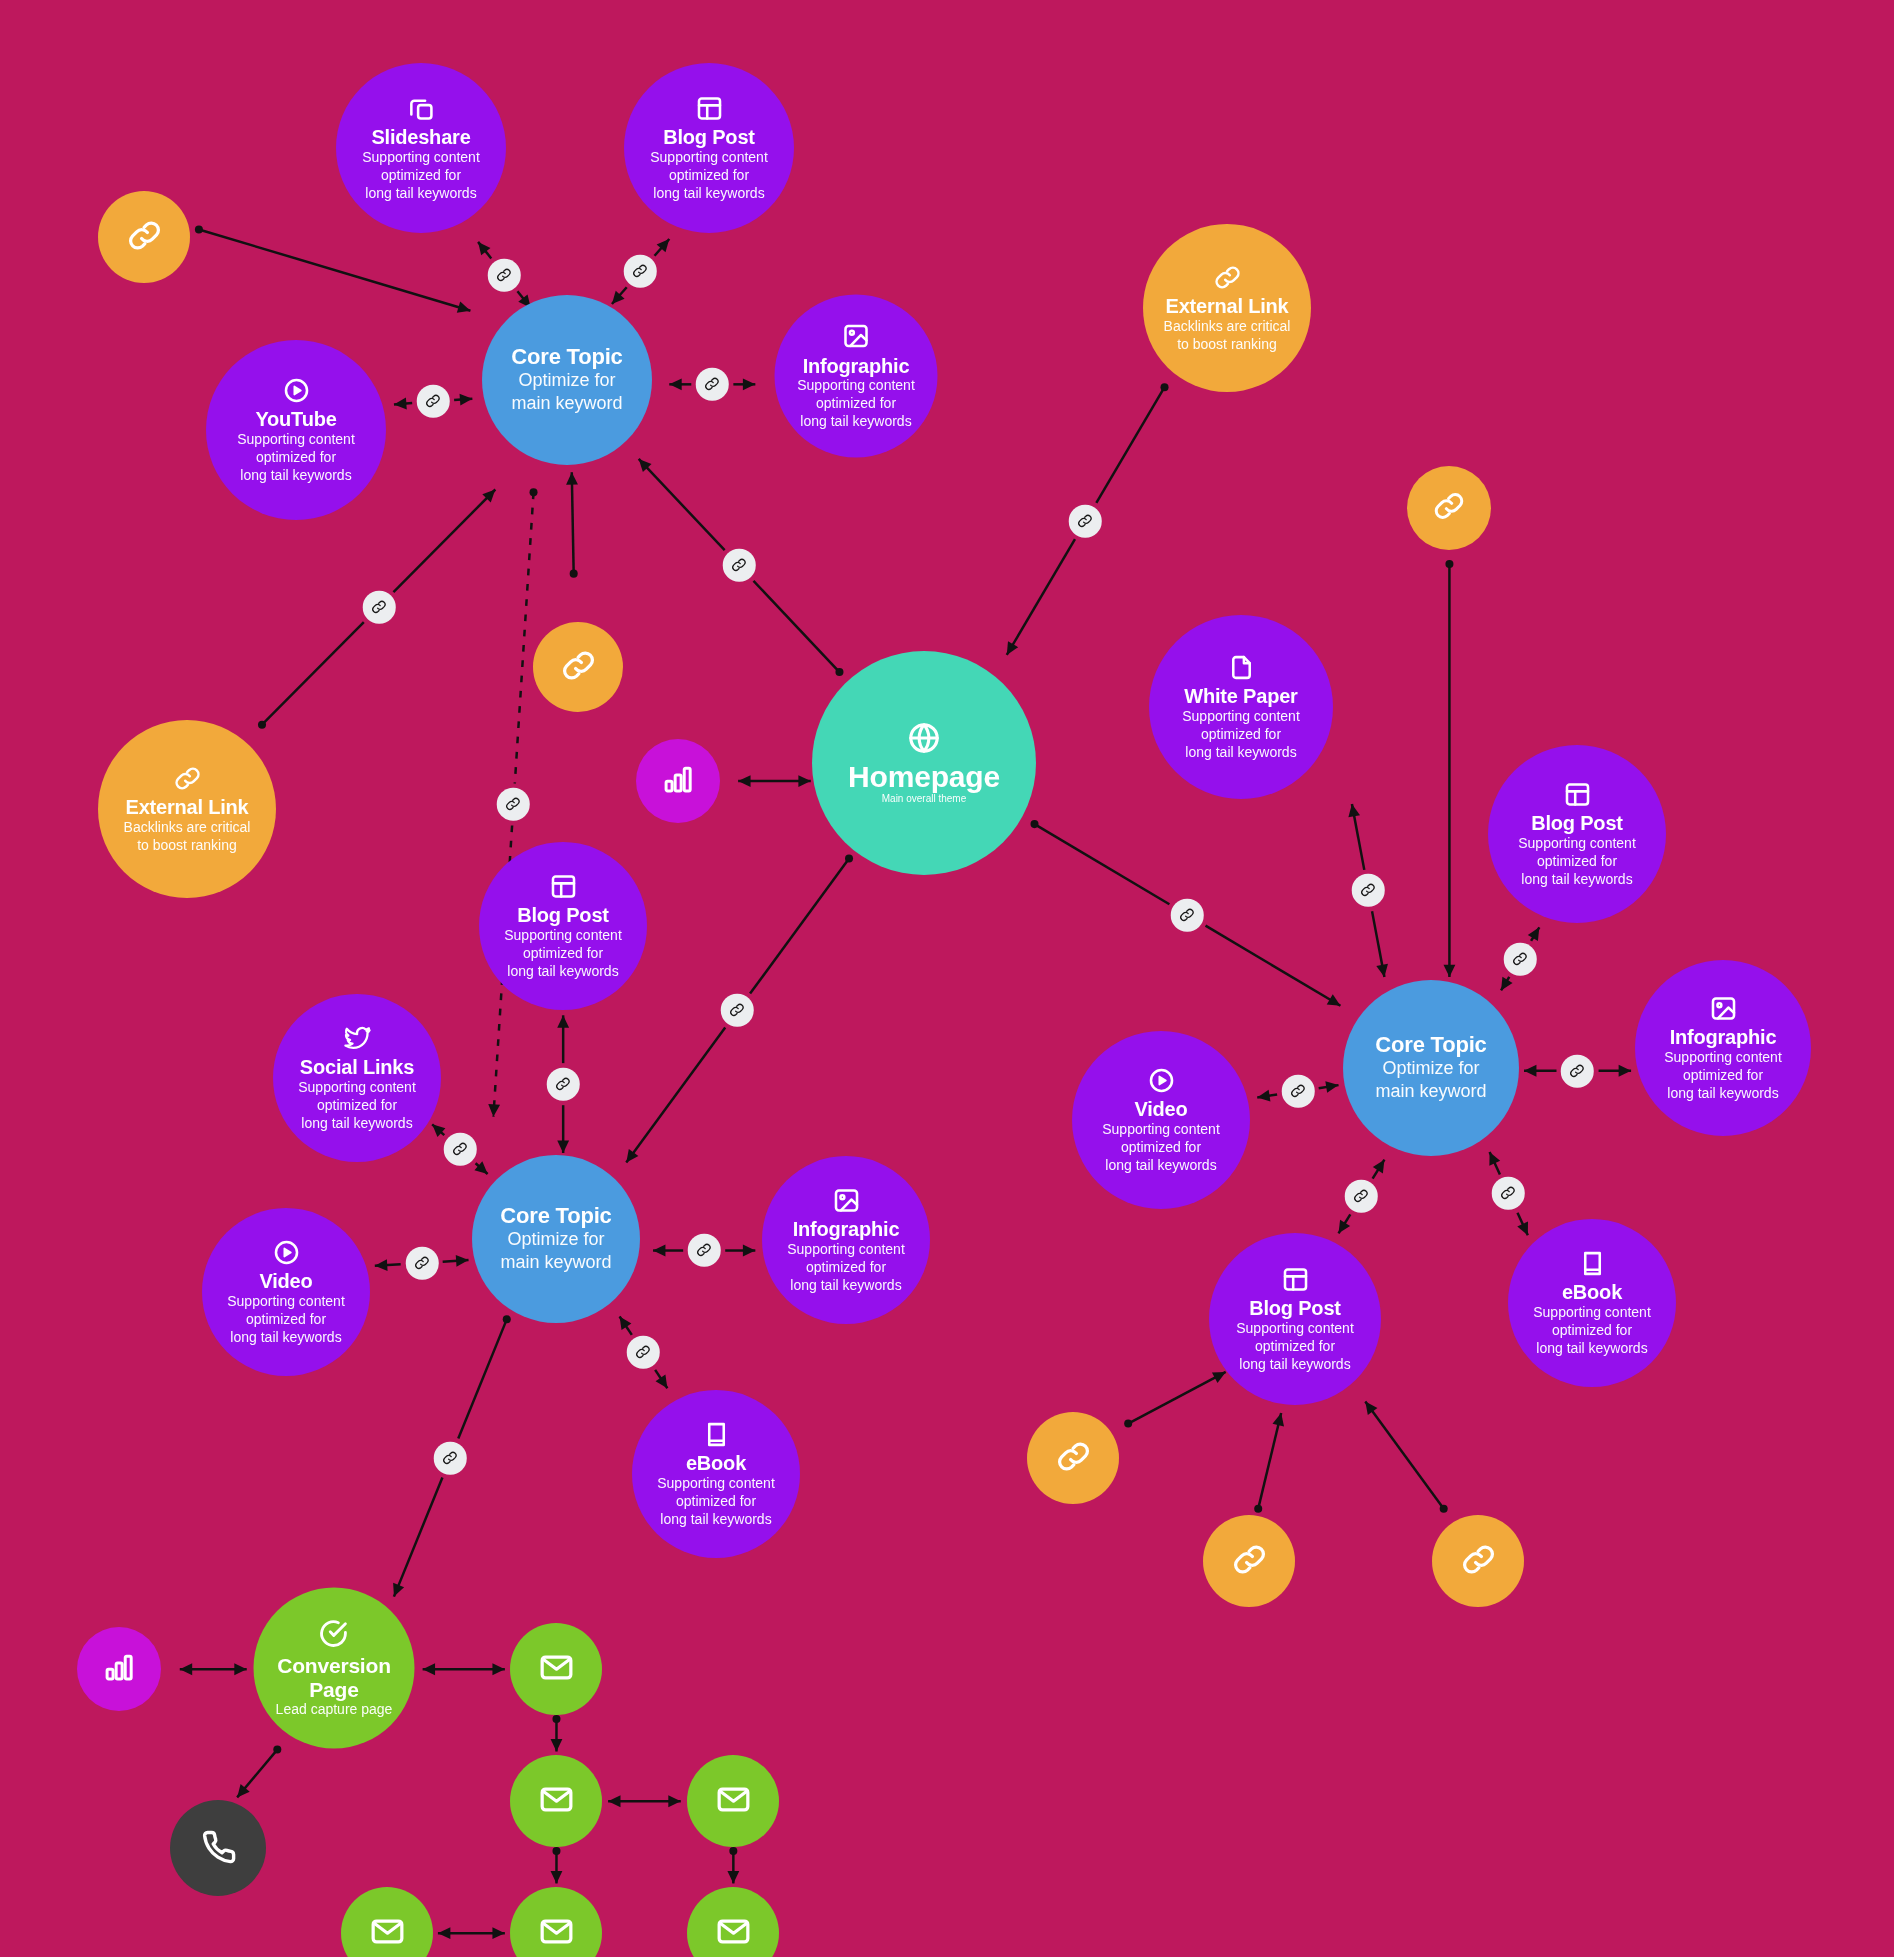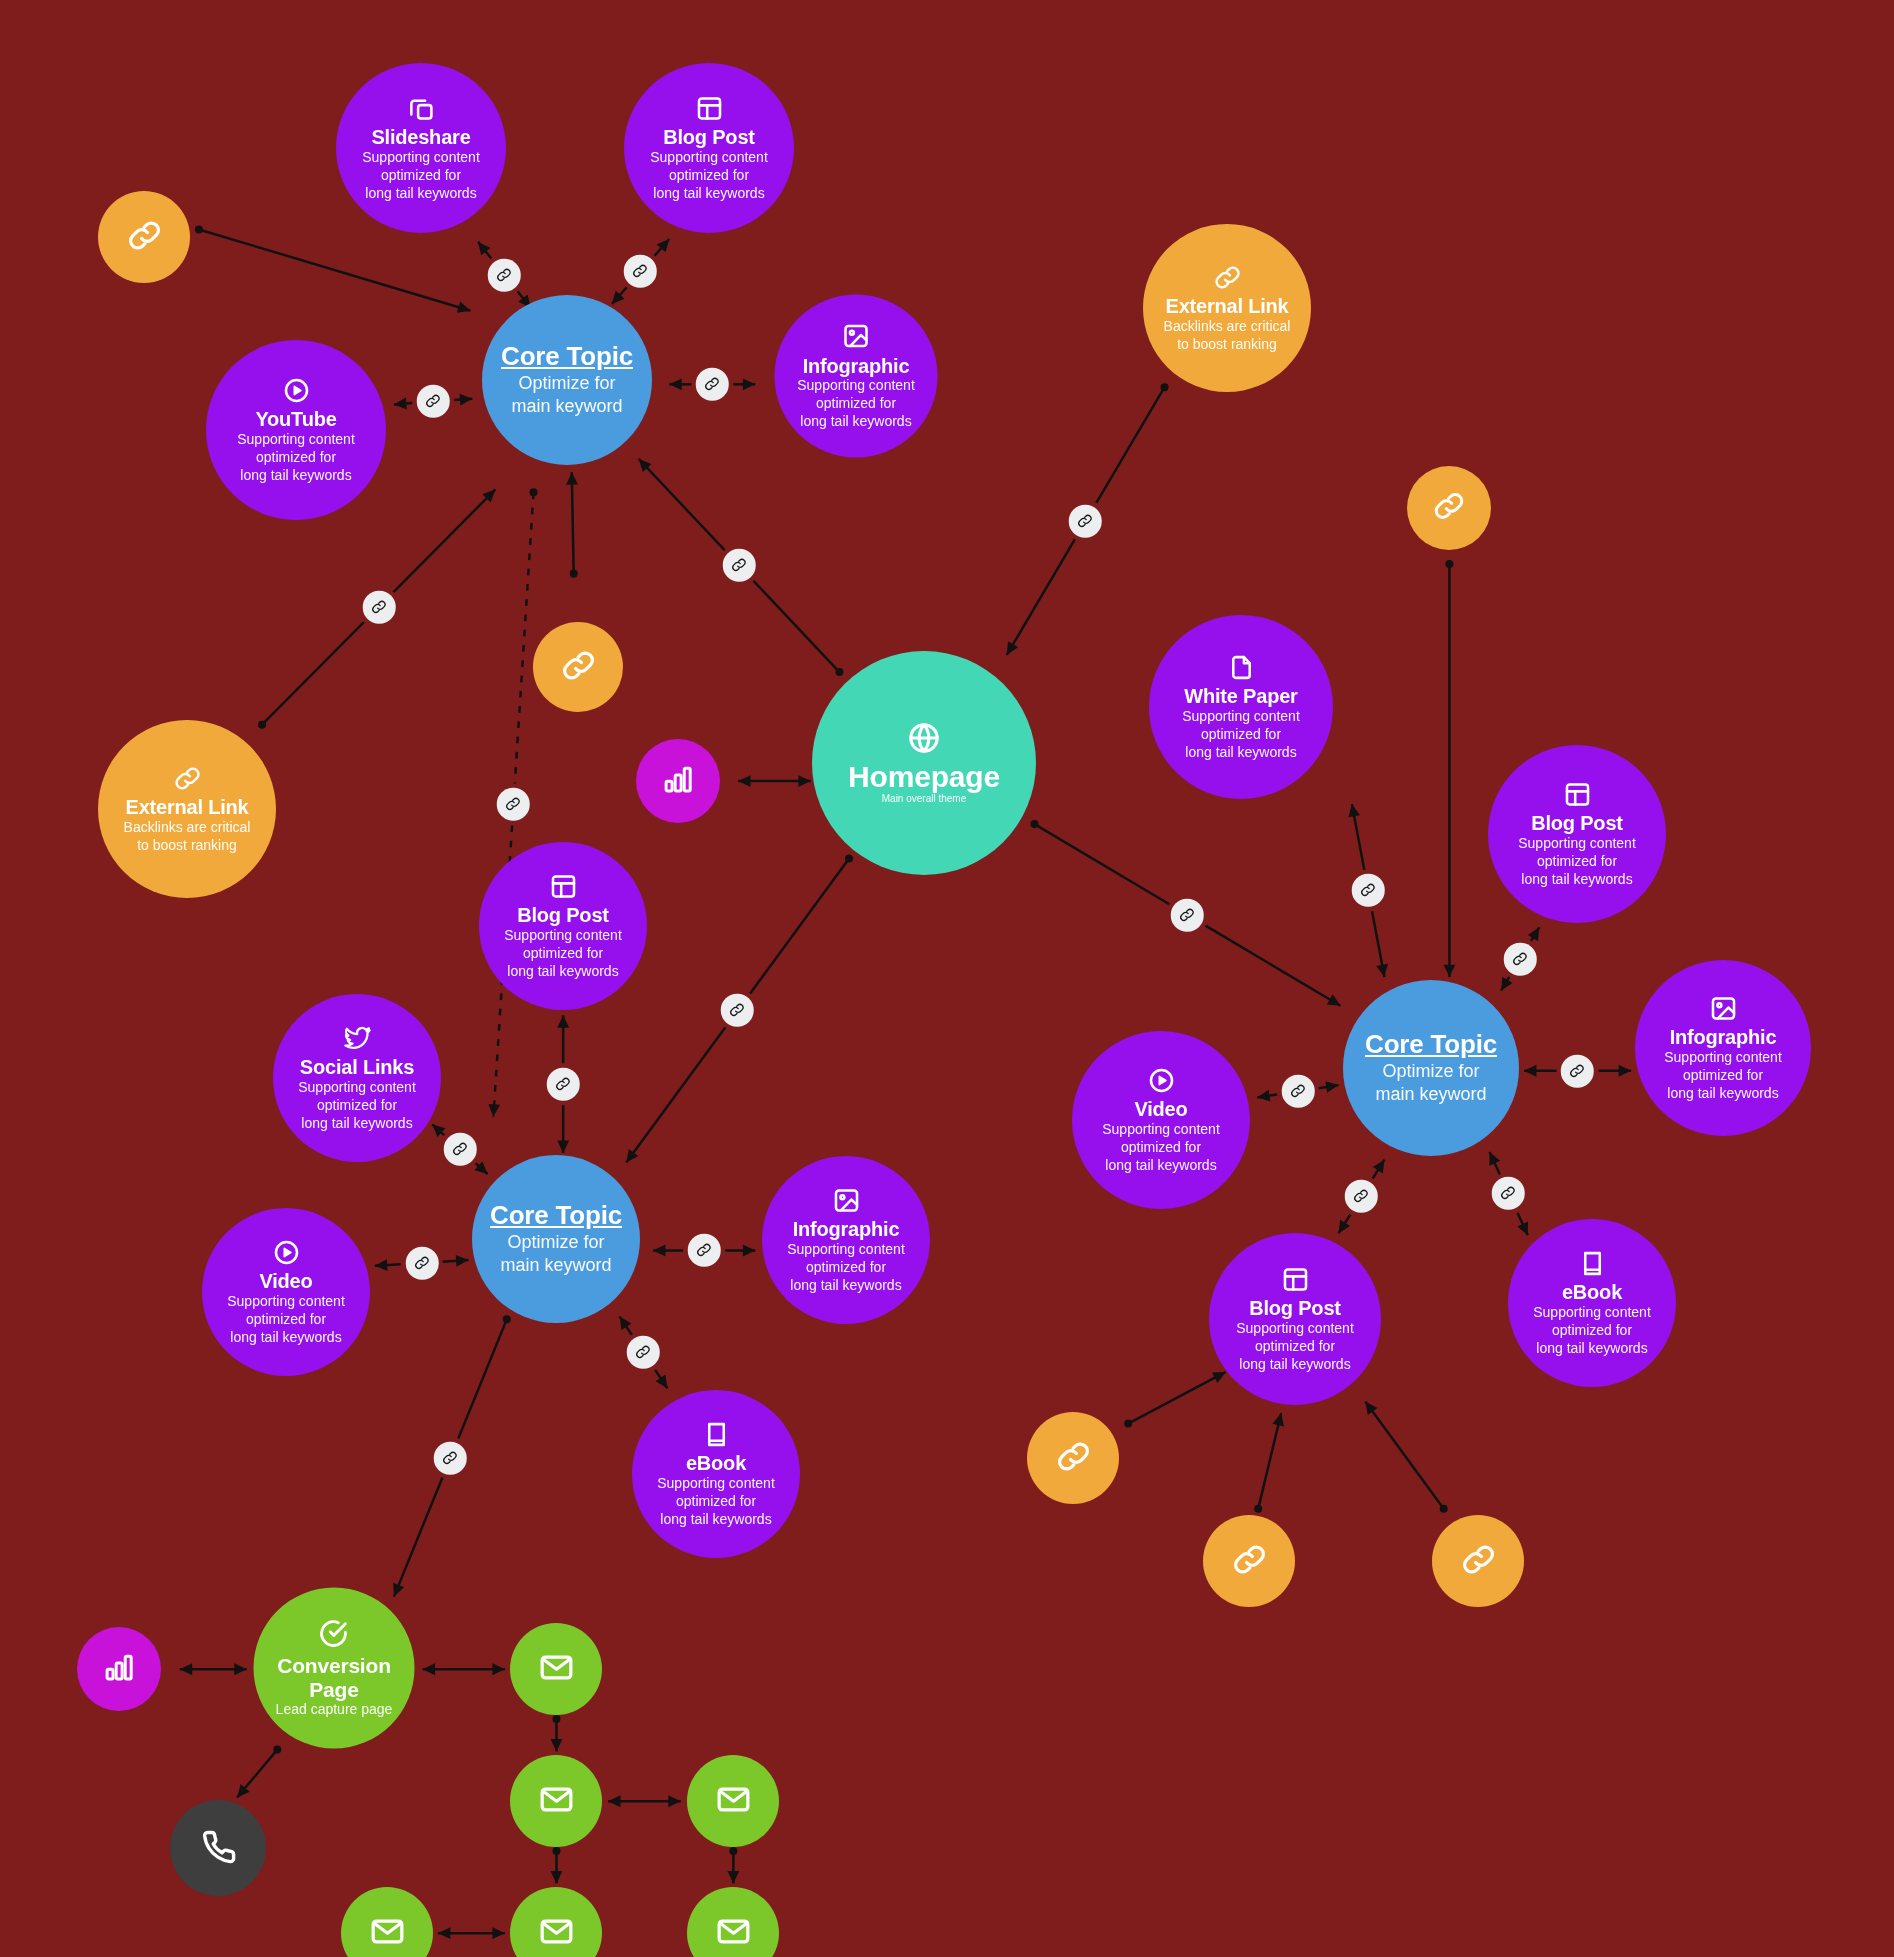--- a/index.html
+++ b/index.html
@@ -1,29 +1,29 @@
 <!DOCTYPE html>
 <html><head>
 <meta charset="utf-8">
 <style>
   html,body{margin:0;padding:0;background:#ffffff;}
   body{font-family:"Liberation Sans",sans-serif;-webkit-font-smoothing:antialiased;}
-  #stage{position:relative;width:1895px;height:1958px;background:#7f1d1d;overflow:hidden;}
+  #stage{position:relative;width:1895px;height:1958px;background:#be185d;overflow:hidden;}
   #edges{position:absolute;inset:0;width:1895px;height:1958px;pointer-events:none;}
 
   .node{position:absolute;border-radius:50%;display:flex;flex-direction:column;
         align-items:center;justify-content:center;text-align:center;color:#fff;
         box-sizing:border-box;transform:translate(-50%,-50%);}
   .node .ico{display:block;line-height:0;margin-bottom:3.8px;}
   .node .ttl{font-weight:bold;letter-spacing:-0.2px;line-height:1.12;}
   .node .sub{line-height:1.28;opacity:.97;}
 
   
   .big   .ttl{font-size:30px;}  .big  .sub{font-size:10px;}
-  .core  .ttl{font-size:26px;text-decoration:underline;}  .core .sub{font-size:18px;}
+  .core  .ttl{font-size:22px;}  .core .sub{font-size:18px;}
   .med   .ttl{font-size:20px;}  .med  .sub{font-size:14px;}
   .conv  .ttl{font-size:21px;}  .conv .sub{font-size:14px;}
 
   .mini{position:absolute;border-radius:50%;transform:translate(-50%,-50%);
         display:flex;align-items:center;justify-content:center;}
 
   
   .chip{position:absolute;width:32.5px;height:32.5px;border-radius:50%;background:#eceef0;
         transform:translate(-50%,-50%);display:flex;align-items:center;justify-content:center;}
   .chip svg{width:16.3px;height:16.3px;}

